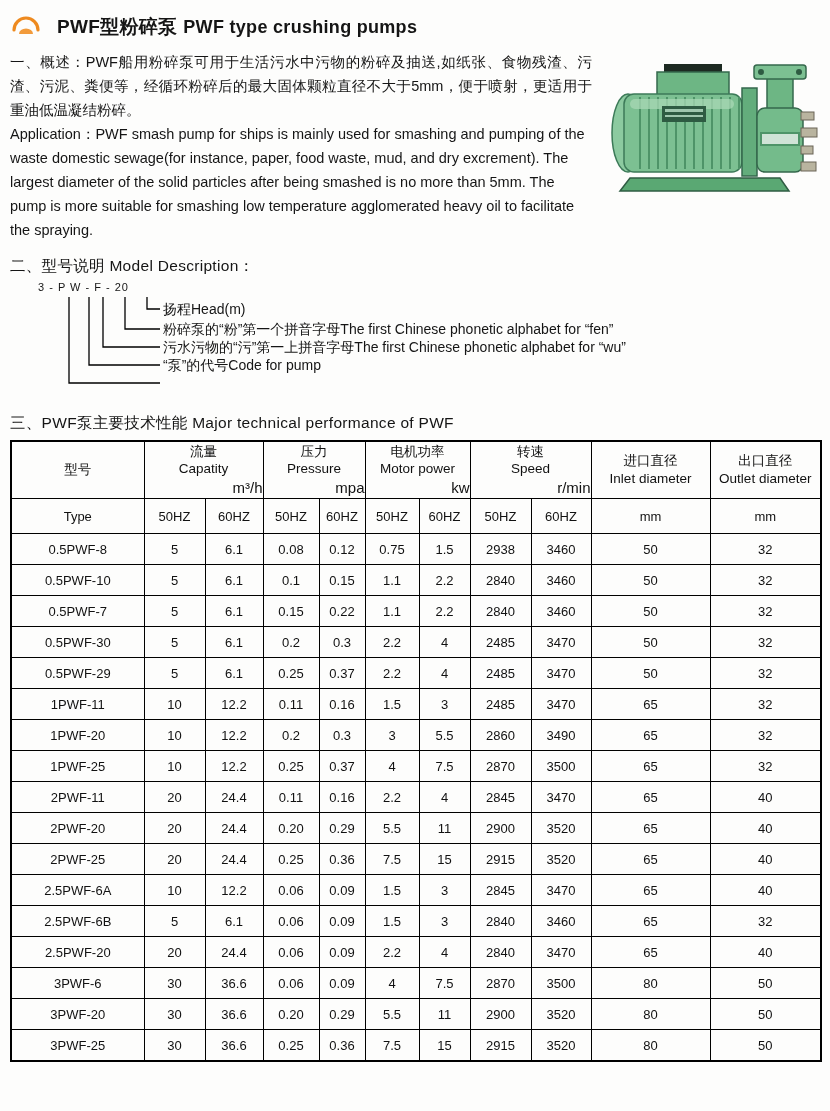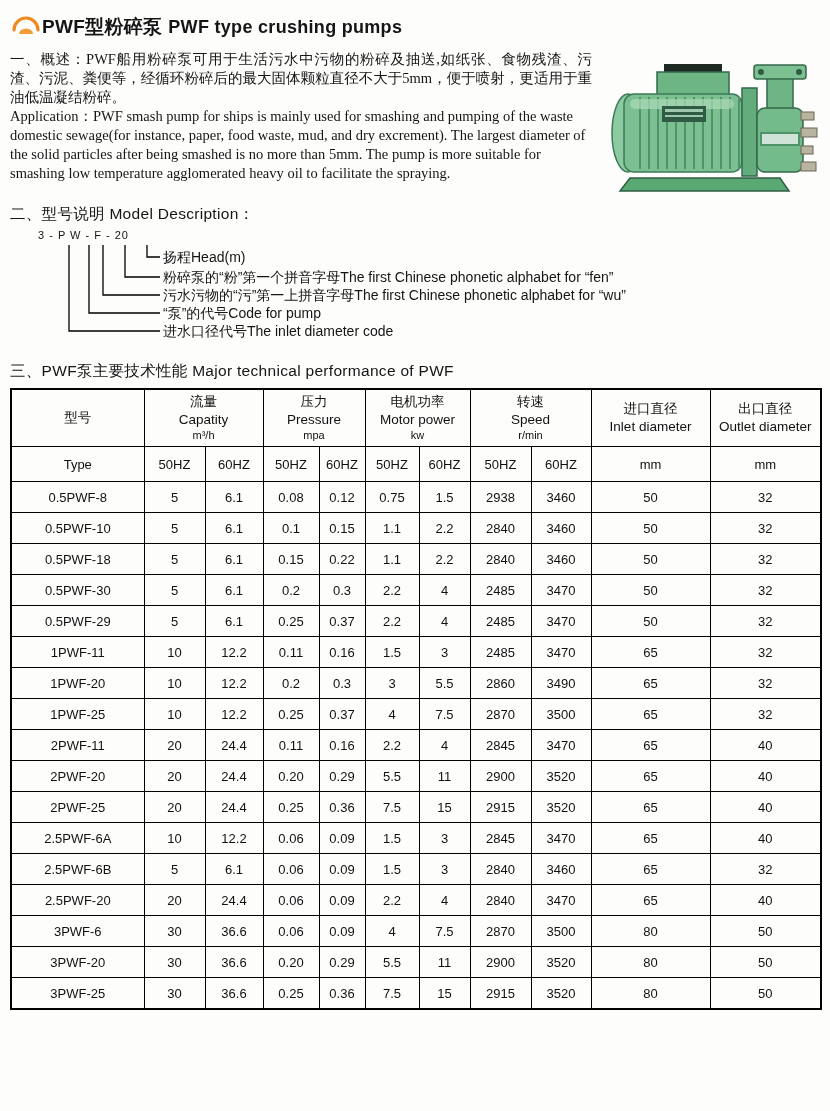--- a/index.html
+++ b/index.html
@@ -6,27 +6,27 @@
   body{
     width:830px;height:1111px;
     background:#fdfdfc;
     color:#151515;
     font-family:"Liberation Sans","DejaVu Sans",sans-serif;
     overflow:hidden;
   }
   .page{box-sizing:border-box;width:830px;height:1111px;padding:12px 10px 0 10px;position:relative;}
 
   
-  .title-row{display:flex;align-items:center;gap:0;margin:2px 0 10px 0;}
+  .title-row{display:flex;align-items:center;gap:15px;margin:2px 0 10px 0;}
   .logo{width:32px;height:24px;flex:0 0 auto;}
   .doc-title{font-size:18px;font-weight:bold;letter-spacing:.3px;}
   .doc-title .zh{font-size:19px;margin-right:6px;}
 
   
-  .overview{font-size:14.5px;line-height:19px;font-family:Liberation Serif, serif;}
+  .overview{font-size:14.5px;line-height:24px;}
   .pump-fig{float:right;width:218px;height:148px;margin:2px 0 4px 10px;}
   .overview p{margin:0;}
   .overview .zh{text-align:justify;}
 
   
   .section-heading{font-size:15.5px;margin:14px 0 4px 0;letter-spacing:.3px;clear:both;}
   .model-diagram{position:relative;height:118px;margin-left:18px;}
   .model-code{position:absolute;left:10px;top:0;font-size:11px;letter-spacing:1px;white-space:pre;}
   .model-lines{position:absolute;left:0;top:0;width:790px;height:118px;pointer-events:none;}
   .model-label{position:absolute;left:135px;font-size:14px;white-space:nowrap;line-height:17px;}
@@ -34,21 +34,21 @@
 
   
   .spec-table{border-collapse:collapse;table-layout:fixed;width:810px;border:2px solid #000;margin-top:6px;}
   .spec-table th,.spec-table td{
     border:1px solid #000;text-align:center;vertical-align:middle;
     font-weight:normal;padding:0;font-size:13px;color:#111;
   }
   .spec-table thead .grp{height:56px;font-size:13.5px;line-height:1.3;}
   .spec-table thead .sub{height:34px;}
   .spec-table tbody td{height:30px;}
-  .unit{font-size:11px;}
+  .unit{font-size:15px;text-align:right;}
 </style>
 </head>
 <body>
 
 <div class="page">
 
   <div class="title-row">
     <svg class="logo" viewBox="0 0 32 24" aria-hidden="true">
       <path d="M4 15 A12 12 0 0 1 28 15" fill="none" stroke="#ee8a1f" stroke-width="3.2" stroke-linecap="round"></path>
       <path d="M9 19 a7 5.5 0 0 1 14 0 z" fill="#f29b3b"></path>
@@ -119,21 +119,20 @@
         <polyline points="97,16 97,48 132,48"></polyline>
         <polyline points="75,16 75,66 132,66"></polyline>
         <polyline points="61,16 61,84 132,84"></polyline>
         <polyline points="41,16 41,102 132,102"></polyline>
       </g>
     </svg>
     <div class="model-label ml-0">扬程Head(m)</div>
     <div class="model-label ml-1">粉碎泵的“粉”第一个拼音字母The first Chinese phonetic alphabet for “fen”</div>
     <div class="model-label ml-2">污水污物的“污”第一上拼音字母The first Chinese phonetic alphabet for “wu”</div>
     <div class="model-label ml-3">“泵”的代号Code for pump</div>
-    <div class="model-label ml-4">进水口径代号The inlet diameter code</div>
   </div>
 
   <div class="section-heading">三、PWF泵主要技术性能 Major technical performance of PWF</div>
   <table class="spec-table">
     <colgroup>
       <col style="width:133px">
         <col style="width:61px">
         <col style="width:58px">
       <col style="width:56px">
         <col style="width:46px">
@@ -211,21 +210,21 @@
           <td>0.1</td>
           <td>0.15</td>
           <td>1.1</td>
           <td>2.2</td>
           <td>2840</td>
           <td>3460</td>
           <td>50</td>
           <td>32</td>
         </tr>
         <tr>
-          <td>0.5PWF-18</td>
+          <td>0.5PWF-7</td>
           <td>5</td>
           <td>6.1</td>
           <td>0.15</td>
           <td>0.22</td>
           <td>1.1</td>
           <td>2.2</td>
           <td>2840</td>
           <td>3460</td>
           <td>50</td>
           <td>32</td>

